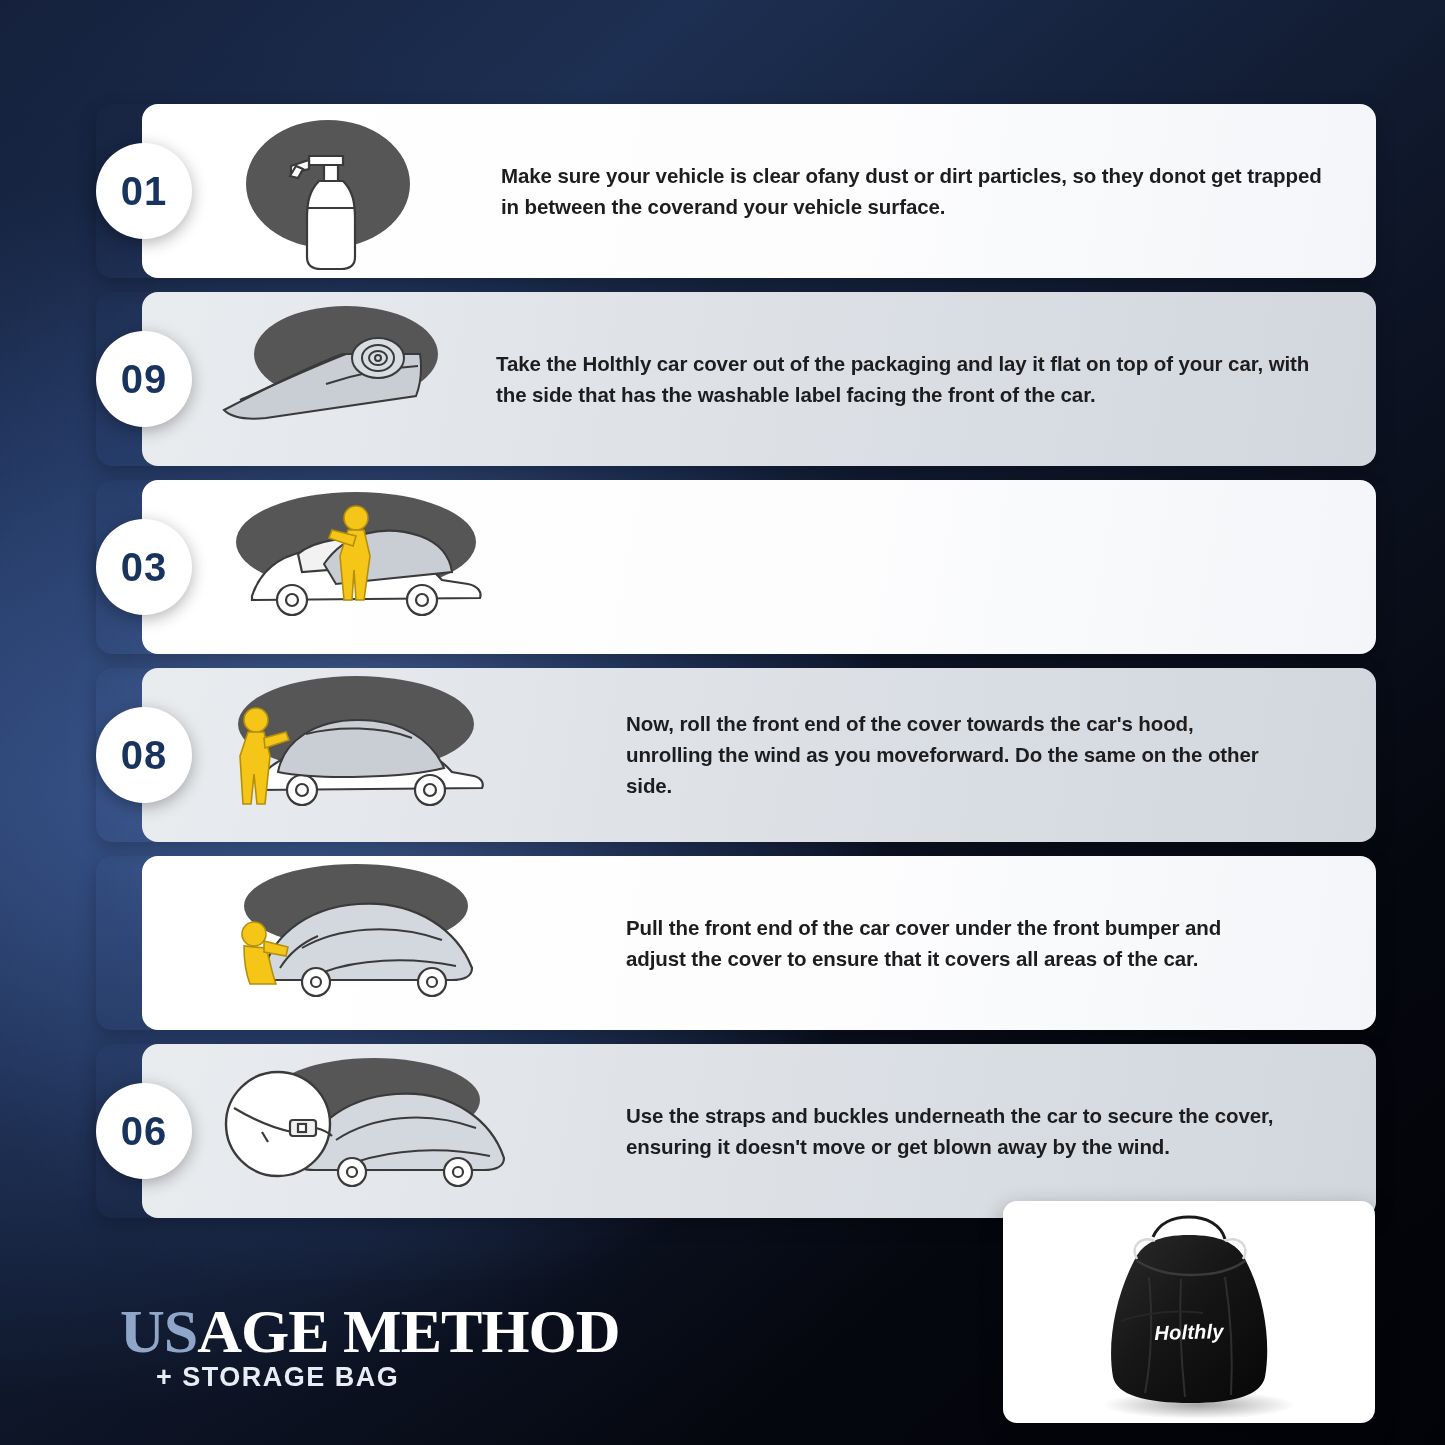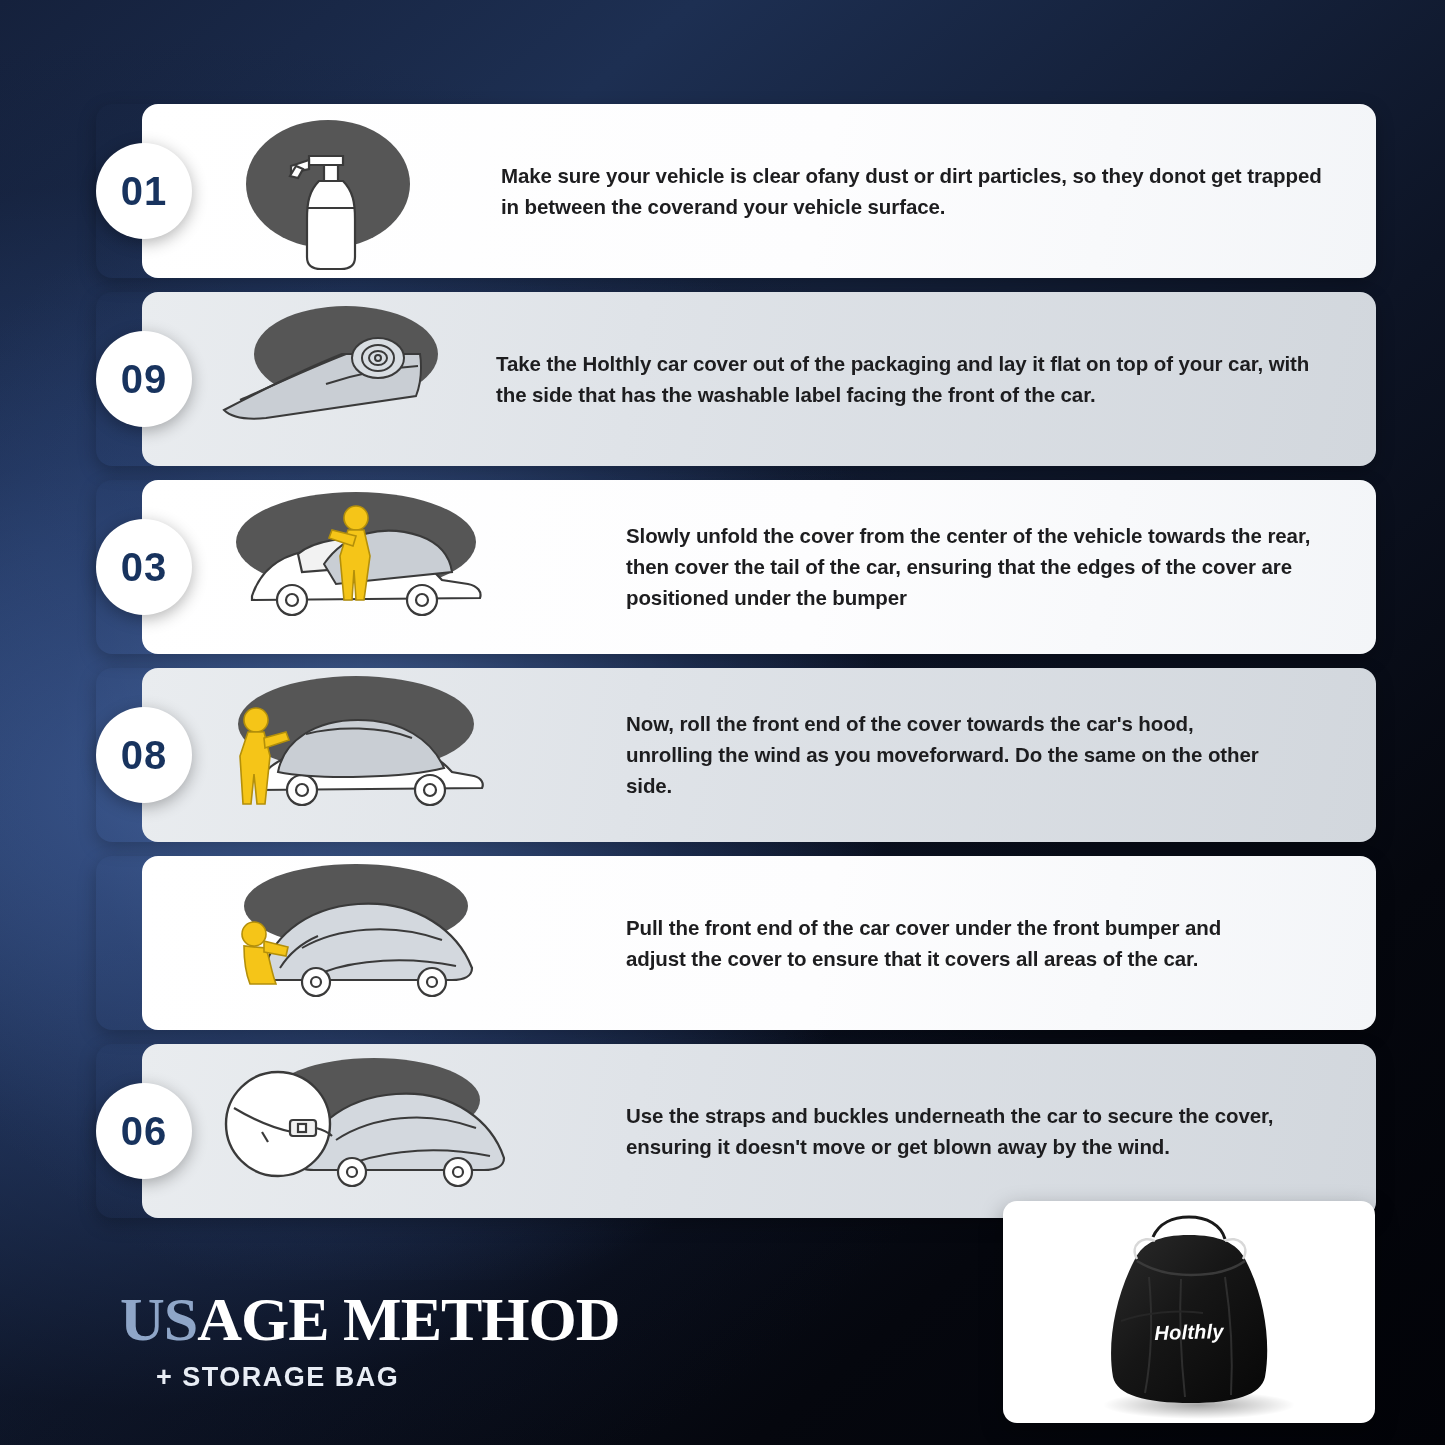--- a/index.html
+++ b/index.html
@@ -119,21 +119,21 @@
     line-height: 1;
     font-family: Liberation Serif, serif;
   }
   .usage-title .us {
     color: #8fa6c8;
   }
   .usage-title .rest {
     color: #ffffff;
   }
   .usage-sub {
-    margin-top: 12px;
+    margin-top: 0;
     margin-left: 36px;
     color: #e8edf5;
     font-size: 27px;
     font-weight: bold;
     letter-spacing: 1.5px;
   }
   .bag-card {
     position: absolute;
     right: 70px;
     bottom: 22px;
@@ -228,21 +228,20 @@
           <g fill="#c9ced4" stroke="#3a3a3a" stroke-width="2">
             <path d="M118 84 C140 52 178 44 214 56 C236 64 244 78 246 92 L130 104 Z"></path>
           </g>
           <g fill="#f5c518" stroke="#b38f0a" stroke-width="1.6">
             <circle cx="150" cy="38" r="12"></circle>
             <path d="M142 50 l16 0 6 26 -6 44 -8 0 -2 -30 -2 30 -8 0 -4 -44 z"></path>
             <path d="M150 56 l-24 -6 -3 8 24 8 z"></path>
           </g>
         </svg>
       </div>
-      <div class="text t-03">Slowly unfold the cover from the center of the vehicle towards the rear, then cover the tail of the car, ensuring that the edges of the cover are positioned under the bumper</div>
     </div>
 
     <div class="step">
       <div class="panel panel-grey"></div>
       <div class="badge">
         <span>08</span>
       </div>
       <div class="art">
         <svg width="300" height="174" viewBox="0 0 300 174">
           <ellipse cx="150" cy="56" rx="118" ry="48" fill="#565656"></ellipse>

